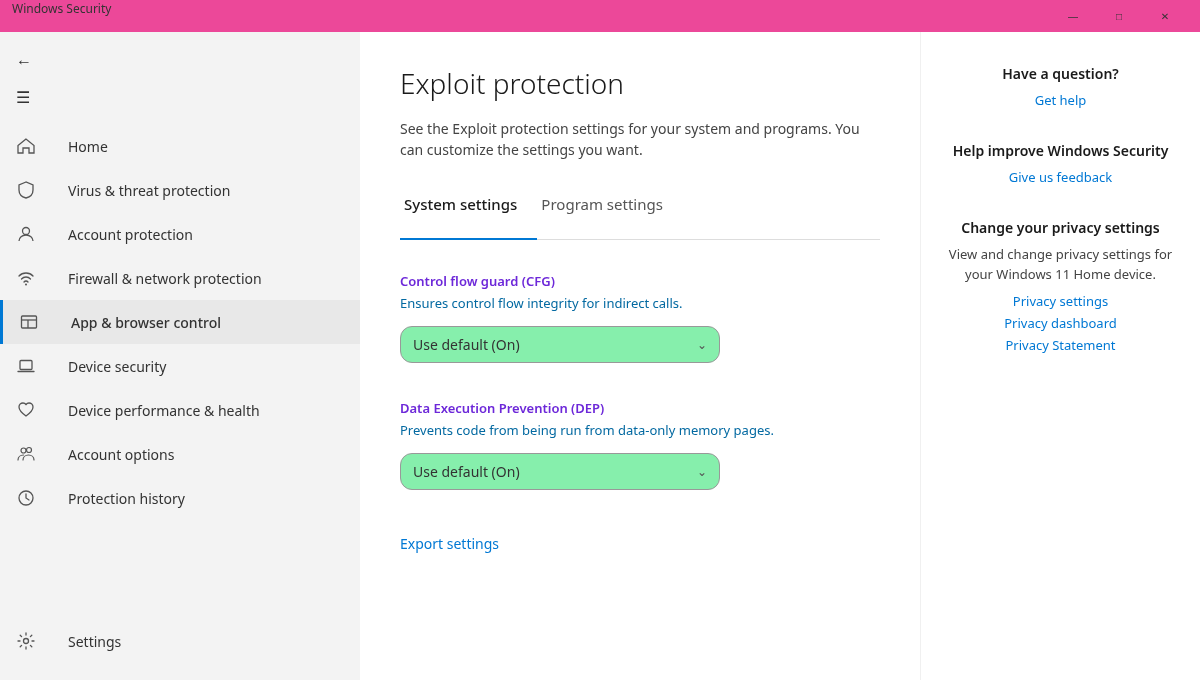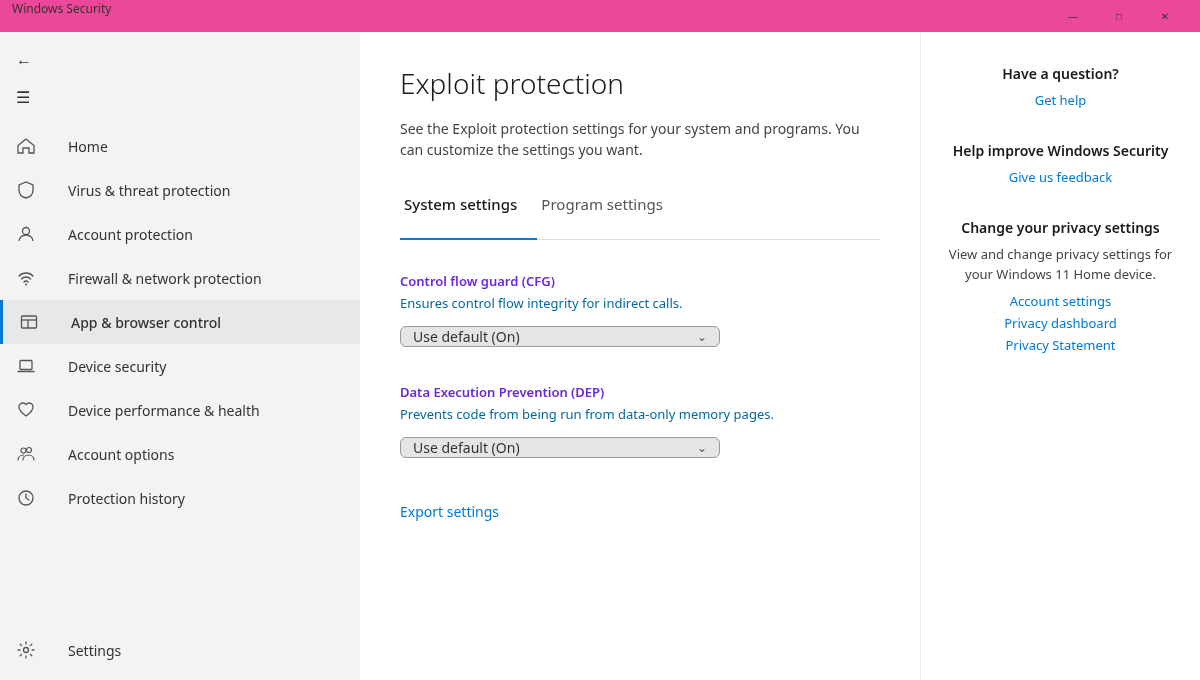--- a/index.html
+++ b/index.html
@@ -107,21 +107,21 @@
       height: 20px;
       display: flex;
       align-items: center;
       justify-content: center;
       flex-shrink: 0;
       color: #555;
     }
 
     .sidebar-bottom {
       margin-top: auto;
-      padding-bottom: 8px;
+      padding-bottom: 17px;
     }
 
     
     .content {
       flex: 1;
       background: #ffffff;
       overflow-y: auto;
       padding: 32px 40px;
     }
 
@@ -177,25 +177,25 @@
       color: #0369a1;
       margin-bottom: 14px;
       line-height: 1.4;
     }
 
     .dropdown {
       display: flex;
       align-items: center;
       justify-content: space-between;
       border: 1px solid #999;
-      border-radius: 6px;
-      padding: 0 12px;
+      border-radius: 12px;
+      padding: 8px 12px;
       width: 320px;
       cursor: pointer;
-      background: #e5e5e5;
+      background: #86efac;
       font-size: 14px;
       color: #333;
     }
 
     .chevron-down {
       font-size: 12px;
       color: #555;
     }
 
     
@@ -417,19 +417,19 @@
     </div>
 
     <div class="panel-section">
       <div class="panel-section-title">Help improve Windows Security</div>
       <a class="panel-link">Give us feedback</a>
     </div>
 
     <div class="panel-section">
       <div class="panel-section-title">Change your privacy settings</div>
       <p class="panel-desc">View and change privacy settings for your Windows 11 Home device.</p>
-      <a class="panel-link">Account settings</a>
+      <a class="panel-link">Privacy settings</a>
       <a class="panel-link">Privacy dashboard</a>
       <a class="panel-link">Privacy Statement</a>
     </div>
   </div>
 
 </div>
 
 </body></html>

